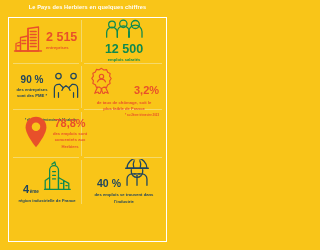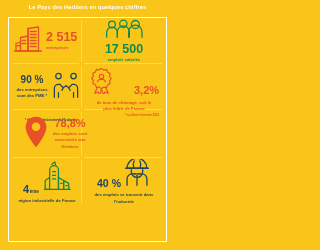--- a/index.html
+++ b/index.html
@@ -126,21 +126,21 @@
         <span class="ico">
           <svg width="40" height="19" viewBox="0 0 60 28" fill="none" stroke="#0E8A4F" stroke-width="1.9" stroke-linejoin="round" stroke-linecap="round">
             <circle cx="12" cy="8" r="5"></circle>
             <path d="M4 27 v-7 a8 8 0 0 1 16 0 v7"></path>
             <circle cx="29" cy="7" r="5.5"></circle>
             <path d="M20 27 v-8 a9 9 0 0 1 18 0 v8"></path>
             <circle cx="47" cy="8" r="6"></circle>
             <path d="M37 27 v-8 a10 10 0 0 1 20 0 v8"></path>
           </svg>
         </span>
-        <span class="stat-num c-green" style="font-size:12.5px; margin-top:1px;">17 500</span>
+        <span class="stat-num c-green" style="font-size:12.5px; margin-top:1px;">12 500</span>
         <span class="stat-sub c-green" style="margin-top:1.5px;">emplois salariés</span>
       </div>
 
       <div class="cell" style="left:4px; top:49px; width:68px; height:40px; justify-content:center;">
         <span class="txtblock" style="align-items:center; text-align:center;">
           <span class="stat-num c-navy" style="font-size:10px;">90 %</span>
           <span class="stat-sub c-navy" style="margin-top:2px; max-width:36px;">des entreprises sont des PME *</span>
         </span>
         <span class="ico" style="margin-left:2px;">
           <svg width="28" height="26" viewBox="0 0 40 38" fill="none" stroke="#20455E" stroke-width="1.8" stroke-linejoin="round" stroke-linecap="round">

